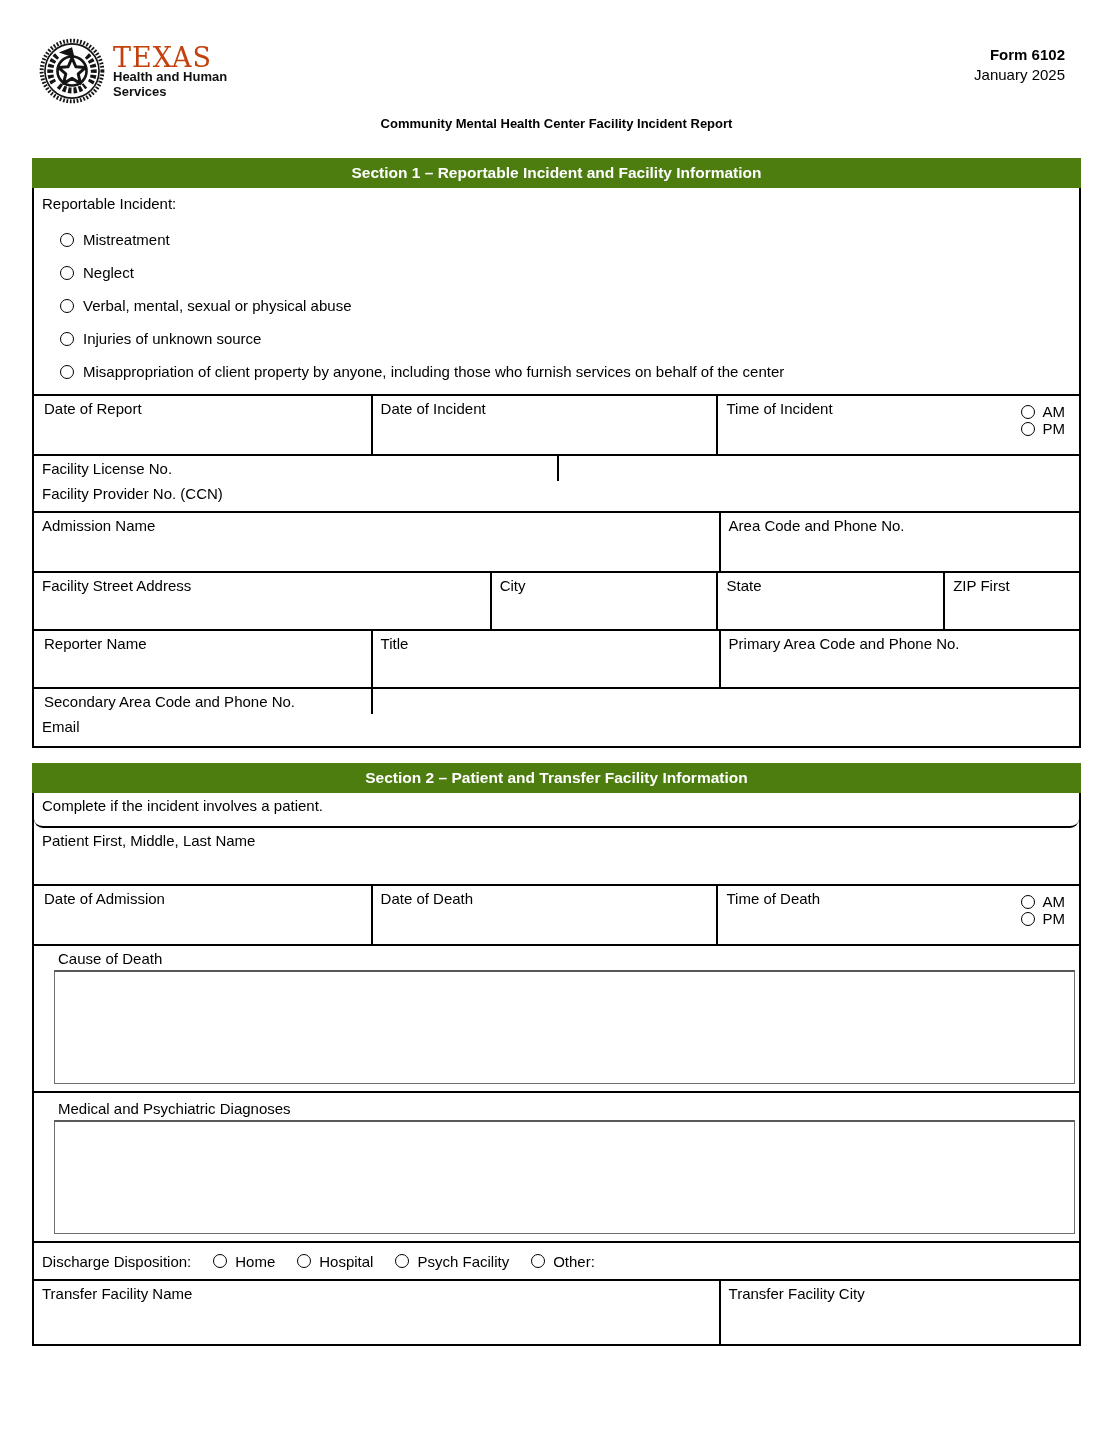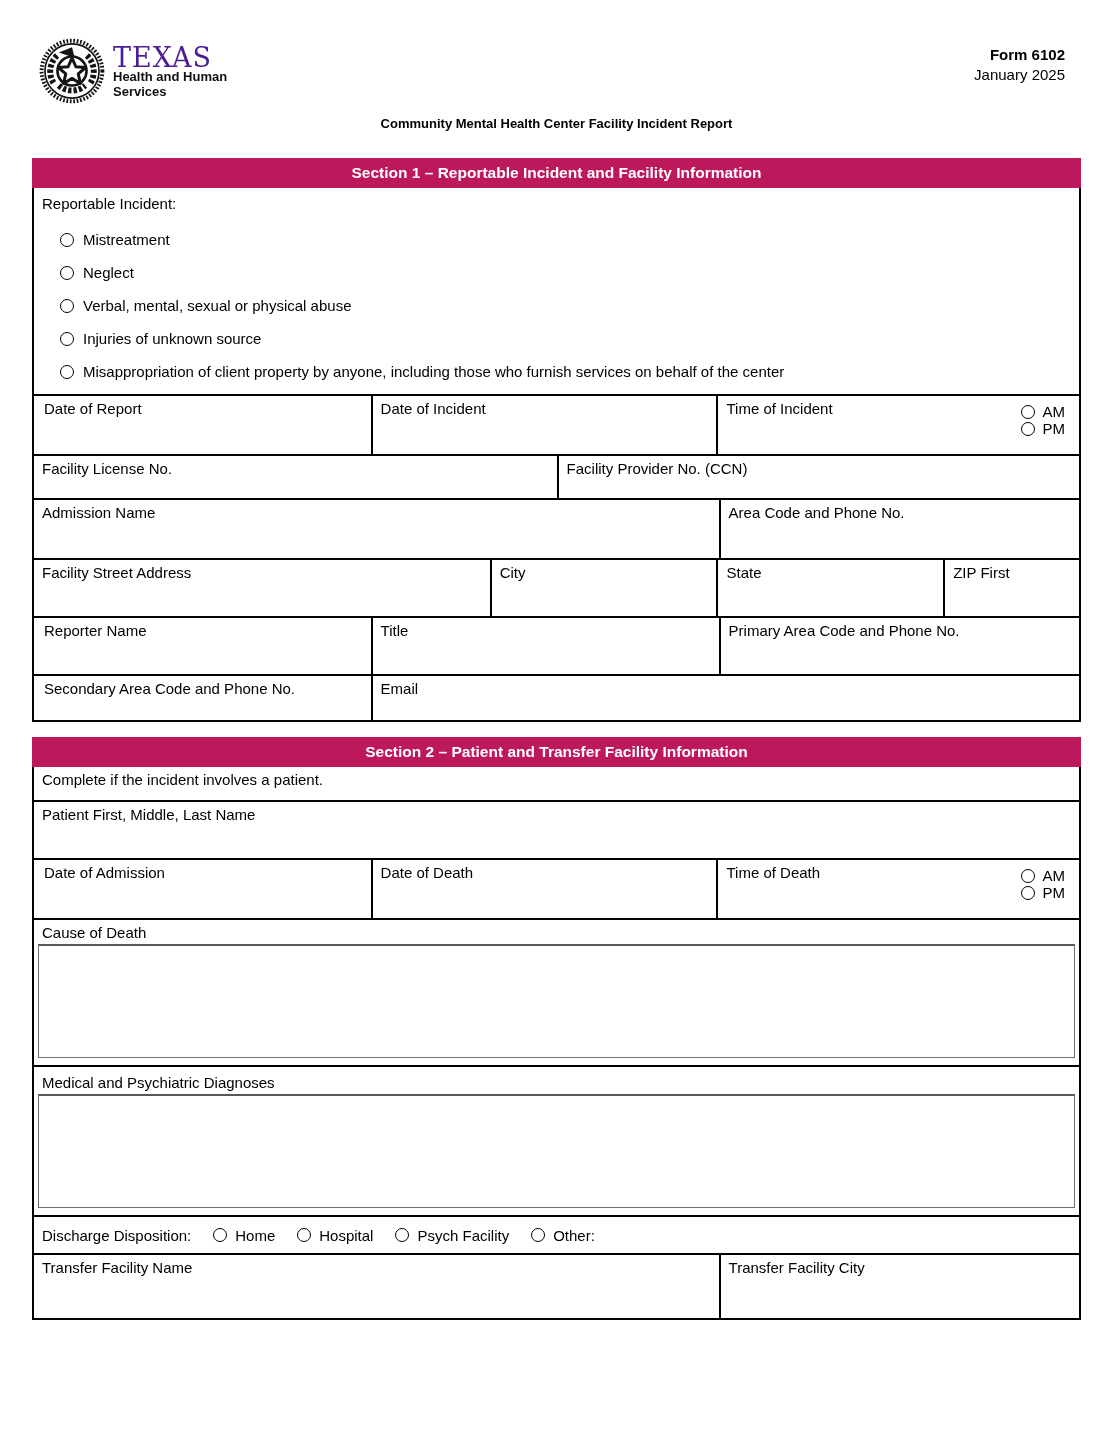--- a/index.html
+++ b/index.html
@@ -10,30 +10,30 @@
   }
   .content { width:1049px; margin:0 auto; position:relative; left:0; }
 
   
   .header { display:flex; justify-content:space-between; align-items:flex-start;
             padding:38px 0 0 0; }
   .logo { display:flex; align-items:flex-start; gap:8px; margin-left:7px; }
   .logo svg { width:66px; height:66px; display:block; }
   .logo-text { padding-top:8px; }
   .logo-brand { font-family:"DejaVu Serif","Liberation Serif",serif; font-size:27px;
-                letter-spacing:1px; line-height:0.9; color:#4c1d95; }
+                letter-spacing:1px; line-height:0.9; color:#c2410c; }
   .logo-sub { font-size:13px; font-weight:bold; line-height:1.15; color:#111; }
   .form-meta { text-align:right; padding-right:16px; padding-top:7px; font-size:15px; line-height:1.35; }
   .form-no { font-weight:bold; }
 
   
   .page-title { text-align:center; font-size:13px; font-weight:bold; margin-top:12px; }
 
   
-  .section-bar { background:#be185d; color:#fff; height:30px; display:flex;
+  .section-bar { background:#4d7c0f; color:#fff; height:30px; display:flex;
                  align-items:center; justify-content:center; font-size:15.5px;
                  font-weight:bold; }
   .sec1-bar { margin-top:27px; }
   .sec2-bar { margin-top:15px; }
 
   
   .form-table { border:2px solid #000; border-top:none; box-sizing:border-box; }
   .row { display:flex; border-bottom:2px solid #000; box-sizing:border-box; }
   .row:last-child { border-bottom:none; }
   .cell { border-right:2px solid #000; box-sizing:border-box; padding:4px 8px;
@@ -44,36 +44,36 @@
   .incident-block { height:206px; padding:7px 8px 0 8px; box-sizing:border-box; }
   .incident-label { font-size:15px; }
   .options { margin-top:11px; }
   .option { height:33px; display:flex; align-items:center; gap:9px; margin-left:18px; }
   .opt-label { font-size:15px; }
 
   .radio { width:14px; height:14px; border:1.5px solid #000; border-radius:50%;
            display:inline-block; background:#fff; flex-shrink:0; box-sizing:border-box; }
 
   
-  .h60 { height:60px; } .h57 { height:44px; } .h58 { height:58px; }
-  .h35 { height:35px; } .h63 { height:63px; }
+  .h60 { height:60px; } .h57 { height:57px;flex-direction:column; } .h58 { height:58px; }
+  .h35 { height:35px;border-radius:9px; } .h63 { height:63px; }
 
   
   .w324 { width:32.4%;padding-left:10px; } .w331 { width:33.1%; } .w345 { width:34.5%; }
   .w502 { width:50.2%; } .w498 { width:49.8%; }
   .w657 { width:65.7%; } .w343 { width:34.3%; }
   .w438 { width:43.8%; } .w217 { width:21.7%; } .w128 { width:12.8%; }
   .w333 { width:33.3%; } .w676 { width:67.6%; }
 
   .time-cell { display:flex; justify-content:space-between; align-items:flex-start; }
   .ampm { display:flex; flex-direction:column; gap:0; padding:3px 6px 0 0; }
   .ampm-row { display:flex; align-items:center; gap:7px; font-size:15px; }
 
   
-  .box-row { box-sizing:border-box; }
+  .box-row { box-sizing:border-box;padding-left:16px; }
   .box-label { padding:4px 8px 2px 8px; font-size:15px; }
   .big-box { margin:1px 4px 6px 4px; border:1px solid #6f6f6f; border-top:2px solid #585858;
              background:#fff; box-sizing:border-box; }
   .cause-box { height:114px; }
   .diag-box  { height:114px; }
   .box-row-cause { height:147px; }
   .box-row-diag  { height:150px; }
   .box-row-diag .box-label { padding-top:7px; }
 
   

